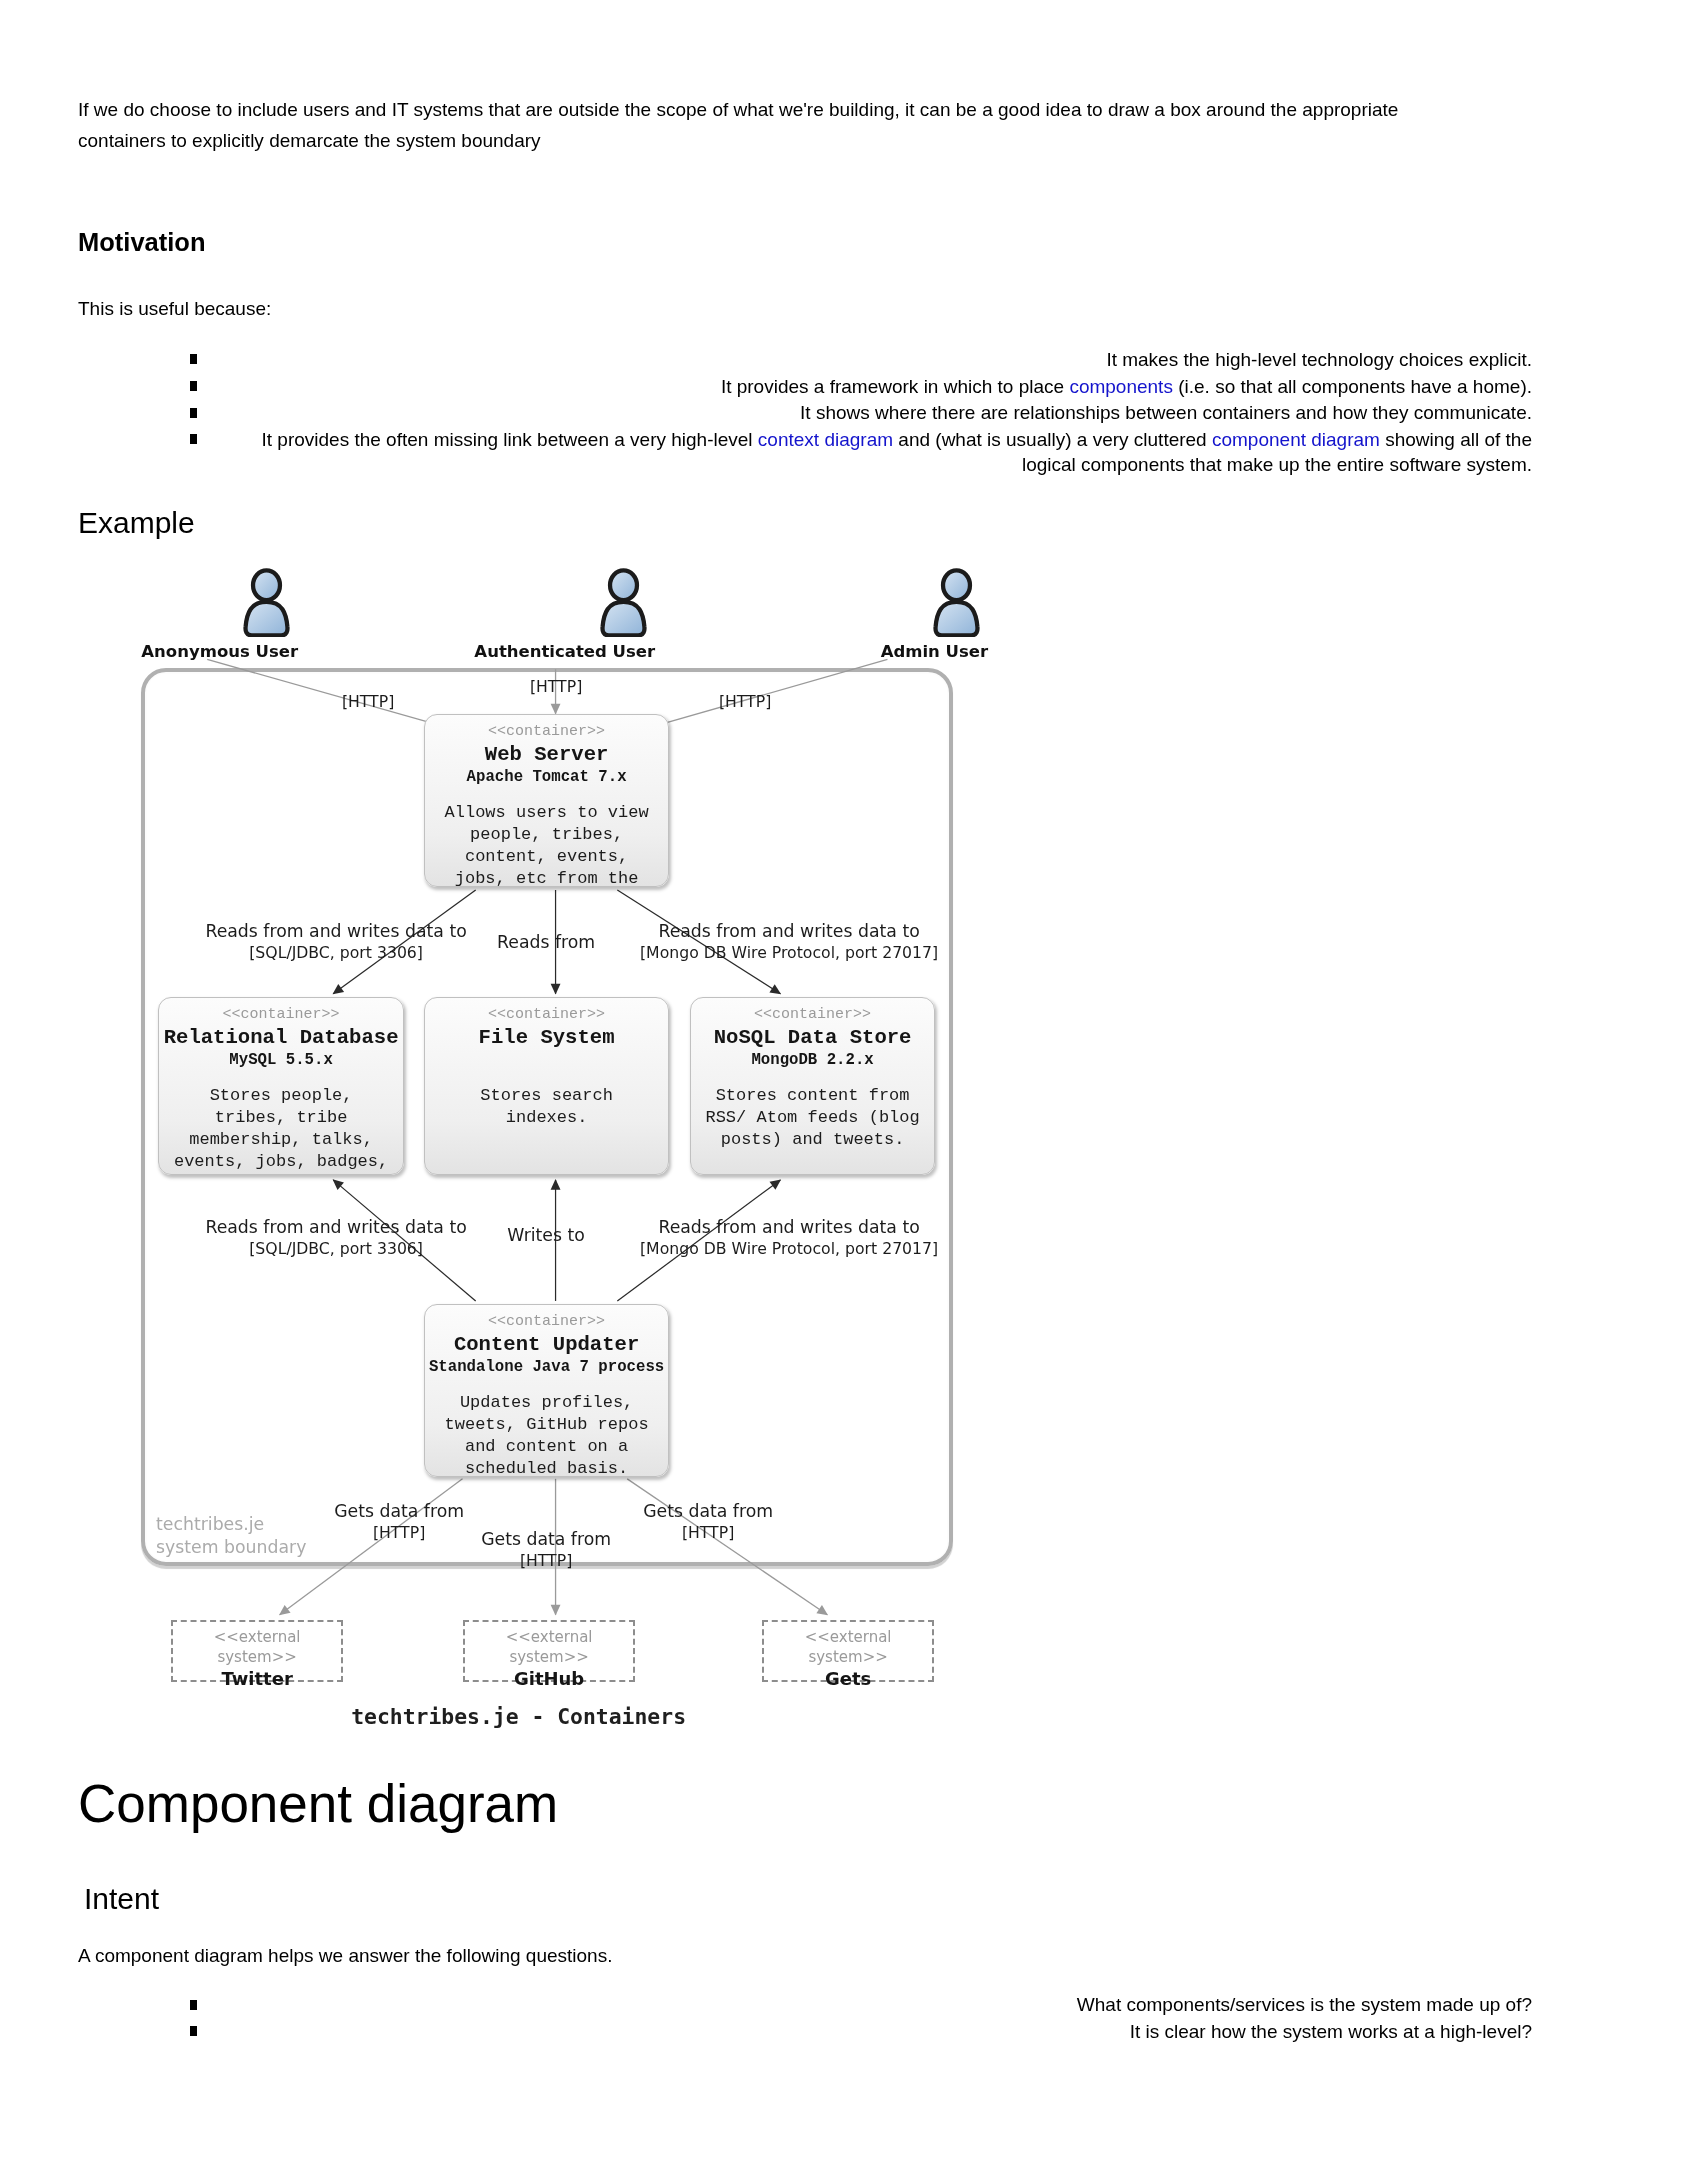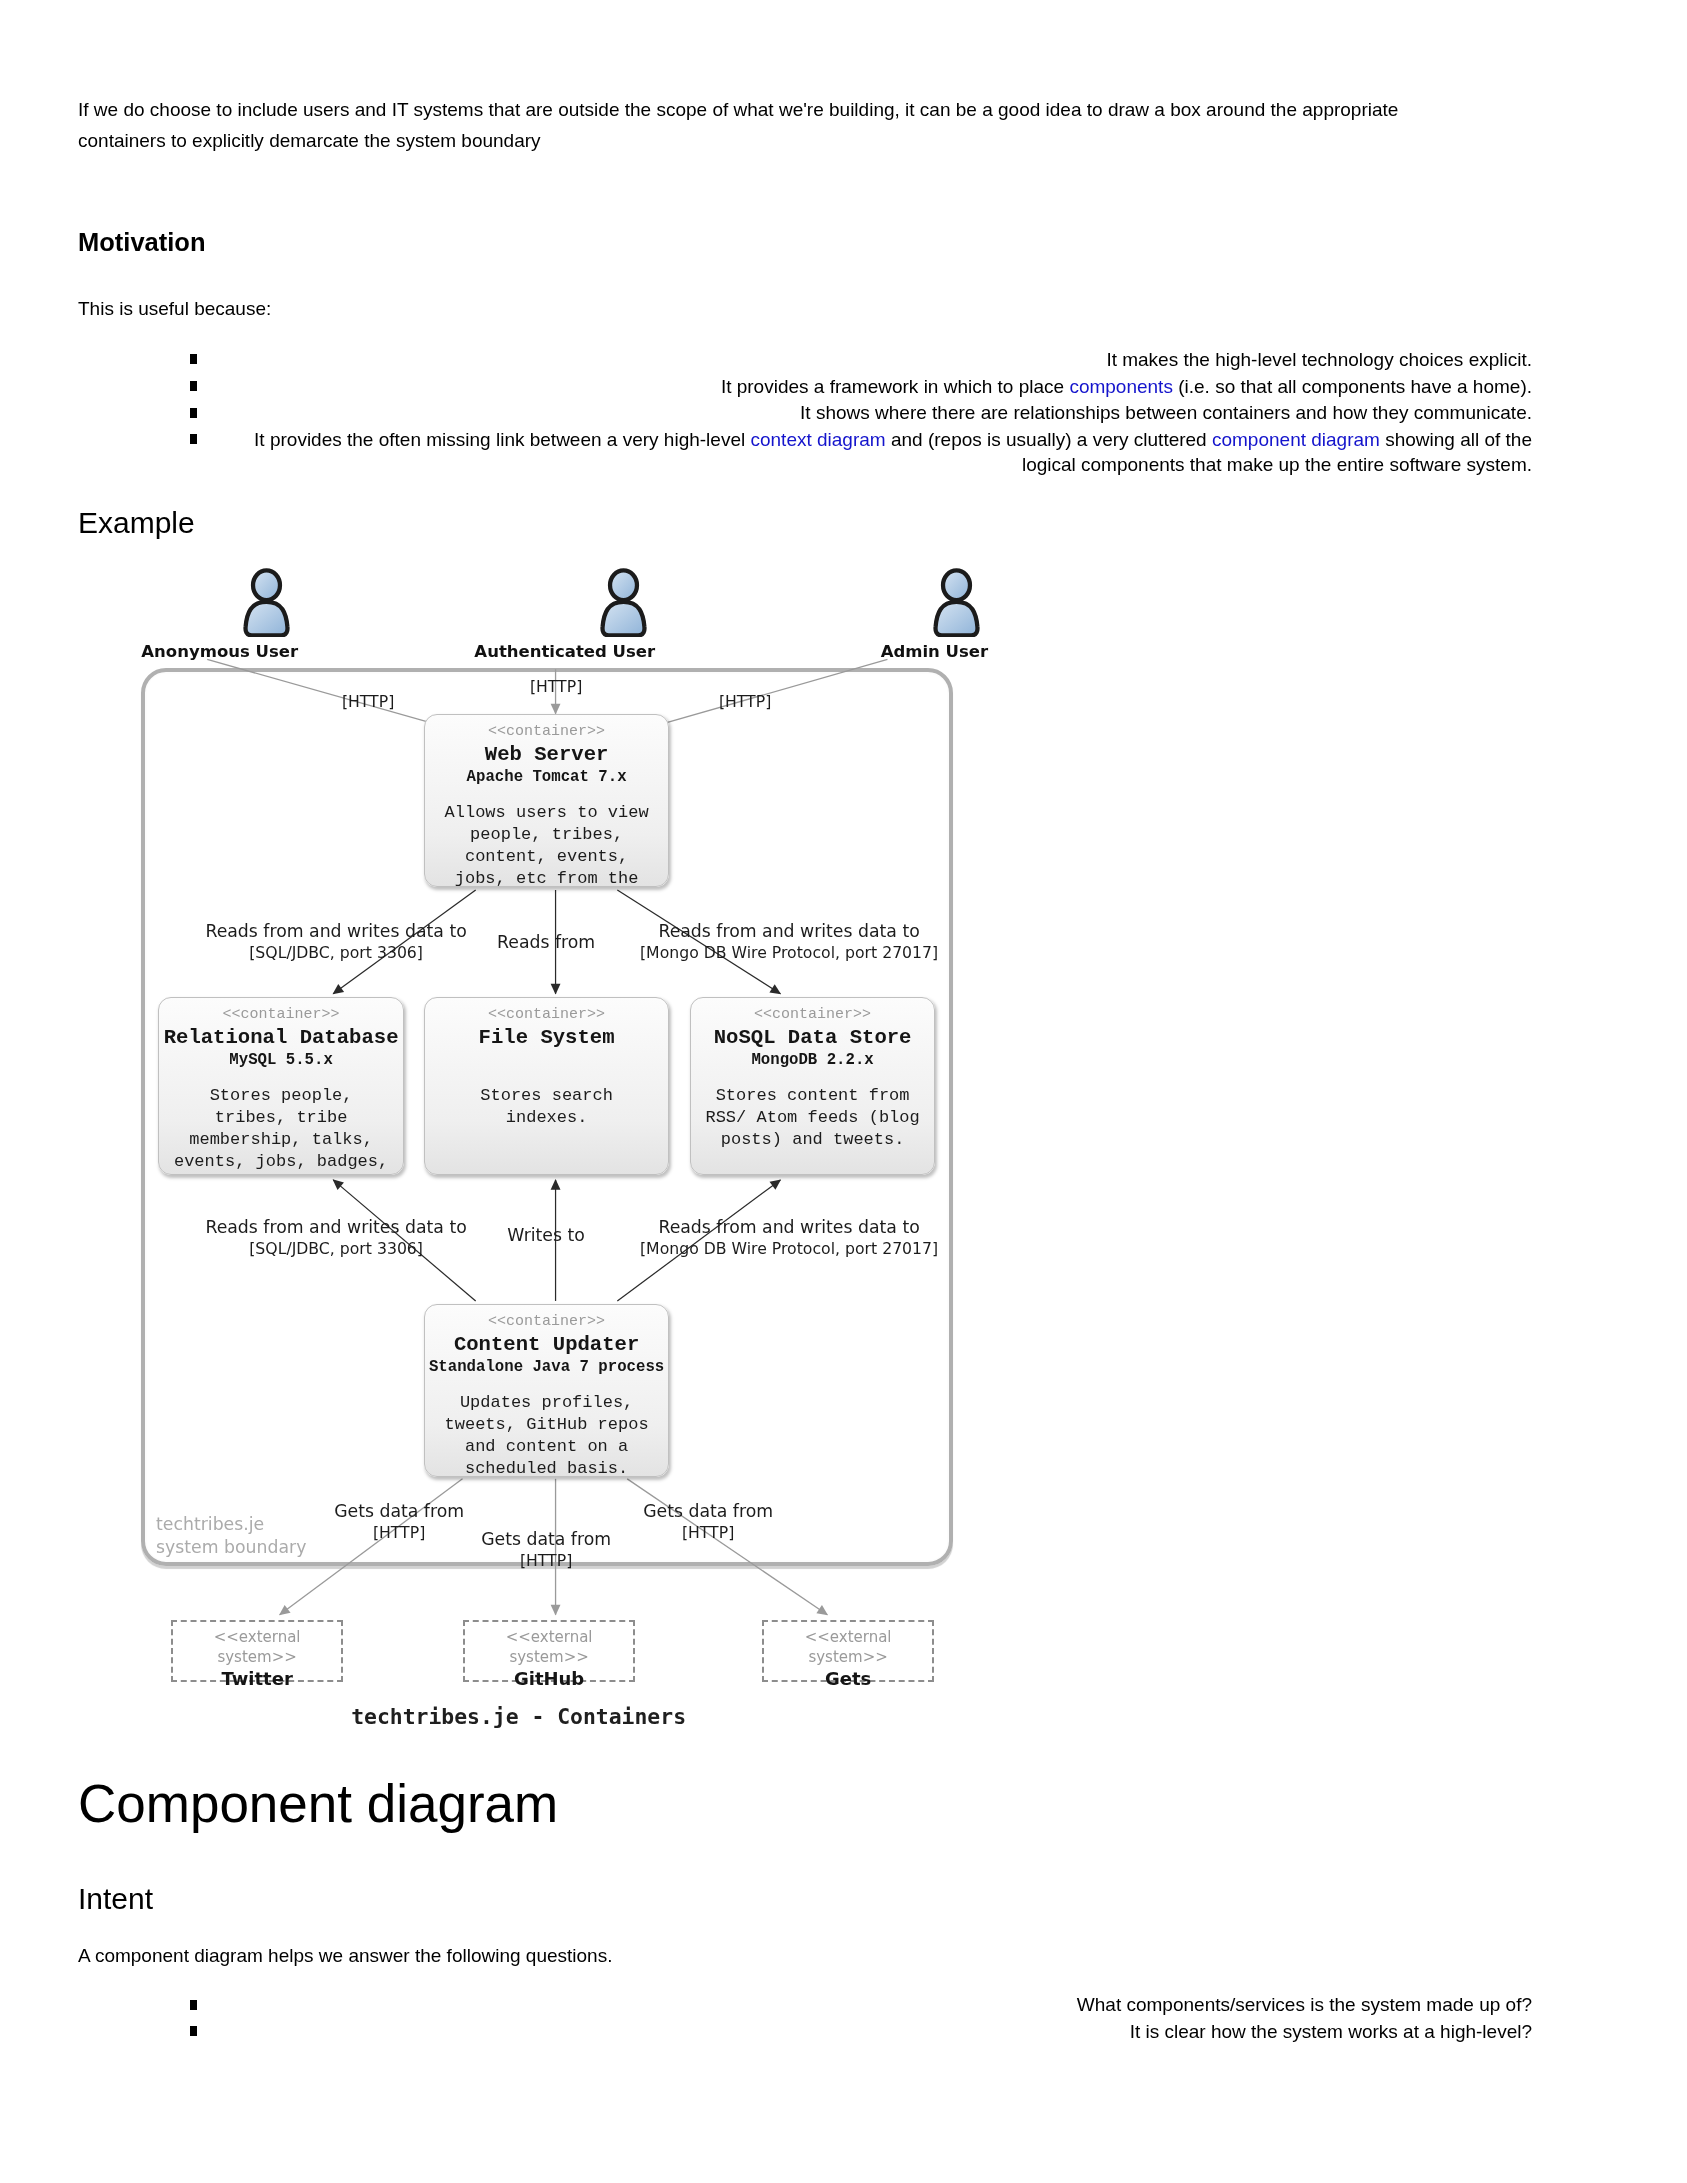--- a/index.html
+++ b/index.html
@@ -8,21 +8,21 @@
 
   p.intro { margin:0; font-size:19px; line-height:30.5px; max-width:1401px; }
   h3.motivation { margin:71px 0 0; font-size:25.5px; line-height:30px; font-weight:700; }
   p.lead { margin:39px 0 0; font-size:19px; line-height:25px; }
   ul.bullets { margin:26px 0 0; padding:0 0 0 136px; list-style:none;text-align:right; }
   ul.bullets li { position:relative; font-size:19px; line-height:25px; margin-bottom:1.6px; max-width:1318px; }
   ul.bullets li::before { content:""; position:absolute; left:-24px; top:7.4px; width:7.4px; height:10px; background:#000; }
   a.doclink { color:#1414cc; text-decoration:none; cursor:pointer; }
   h2.h2light { margin:28px 0 0; font-size:30px; line-height:36px; font-weight:400; }
   h1.h1light { margin:28px 0 0; font-size:53px; line-height:61px; font-weight:400; }
-  h2.intent { margin:47px 0 0; }
+  h2.intent { margin:47px 6px 0; }
   p.lead2 { margin:24px 0 0; font-size:19px; line-height:30px; }
   ul.bullets.intent-list { margin-top:21.4px; }
 
   
   .diagram { position:relative; width:873px; height:1178px; margin:26px 0 0 4.1px;
              font-family:"DejaVu Sans", sans-serif; color:#1c1c1c; }
   .arrows { position:absolute; left:0; top:0; width:873px; height:1178px; }
   .boundary { position:absolute; left:59px; top:101px; width:804px; height:890px;
               border:4.1px solid #b0b0b0; border-radius:25px;
               box-shadow:0 2.5px 0.8px rgba(0,0,0,0.18), inset 0 0 0 1.6px #fcfcfc; }
@@ -56,21 +56,21 @@
 
   <p class="intro">If we do choose to include users and IT systems that are outside the scope of what we're building, it can be a good idea to draw a box around the appropriate containers to explicitly demarcate the system boundary</p>
 
   <h3 class="motivation">Motivation</h3>
   <p class="lead">This is useful because:</p>
 
   <ul class="bullets">
     <li><span>It makes the high-level technology choices explicit.</span></li>
     <li><span>It provides a framework in which to place </span><a class="doclink">components</a><span> (i.e. so that all components have a home).</span></li>
     <li><span>It shows where there are relationships between containers and how they communicate.</span></li>
-    <li><span>It provides the often missing link between a very high-level </span><a class="doclink">context diagram</a><span> and (repos is usually) a very cluttered </span><a class="doclink">component diagram</a><span> showing all of the logical components that make up the entire software system.</span></li>
+    <li><span>It provides the often missing link between a very high-level </span><a class="doclink">context diagram</a><span> and (what is usually) a very cluttered </span><a class="doclink">component diagram</a><span> showing all of the logical components that make up the entire software system.</span></li>
   </ul>
 
   <h2 class="h2light">Example</h2>
 
   <div class="diagram">
 
     <svg class="hidden-defs" aria-hidden="true">
       <defs>
         <linearGradient id="pgrad" x1="0" y1="0" x2="1" y2="1">
           <stop offset="0" stop-color="#d6e4f2"></stop>

